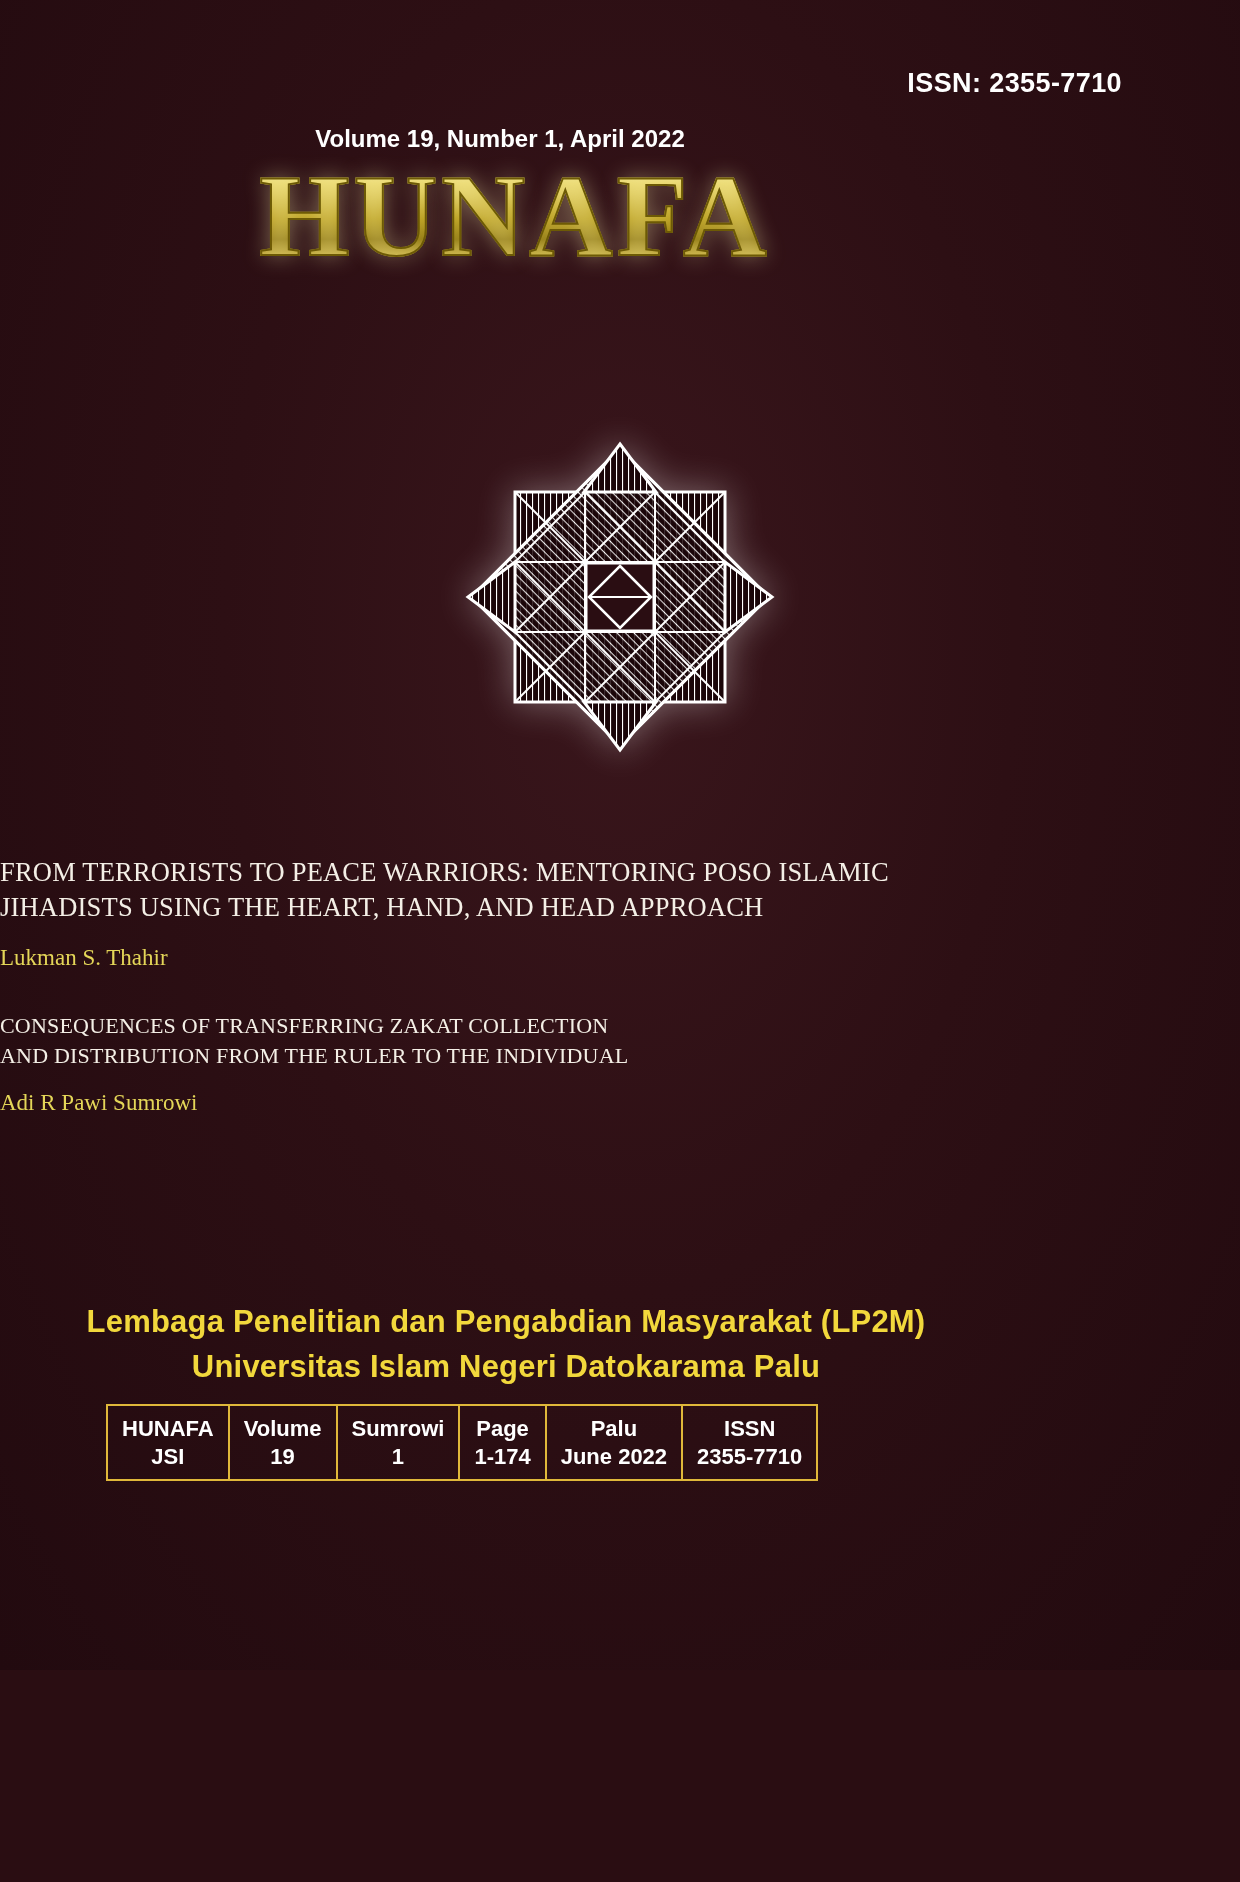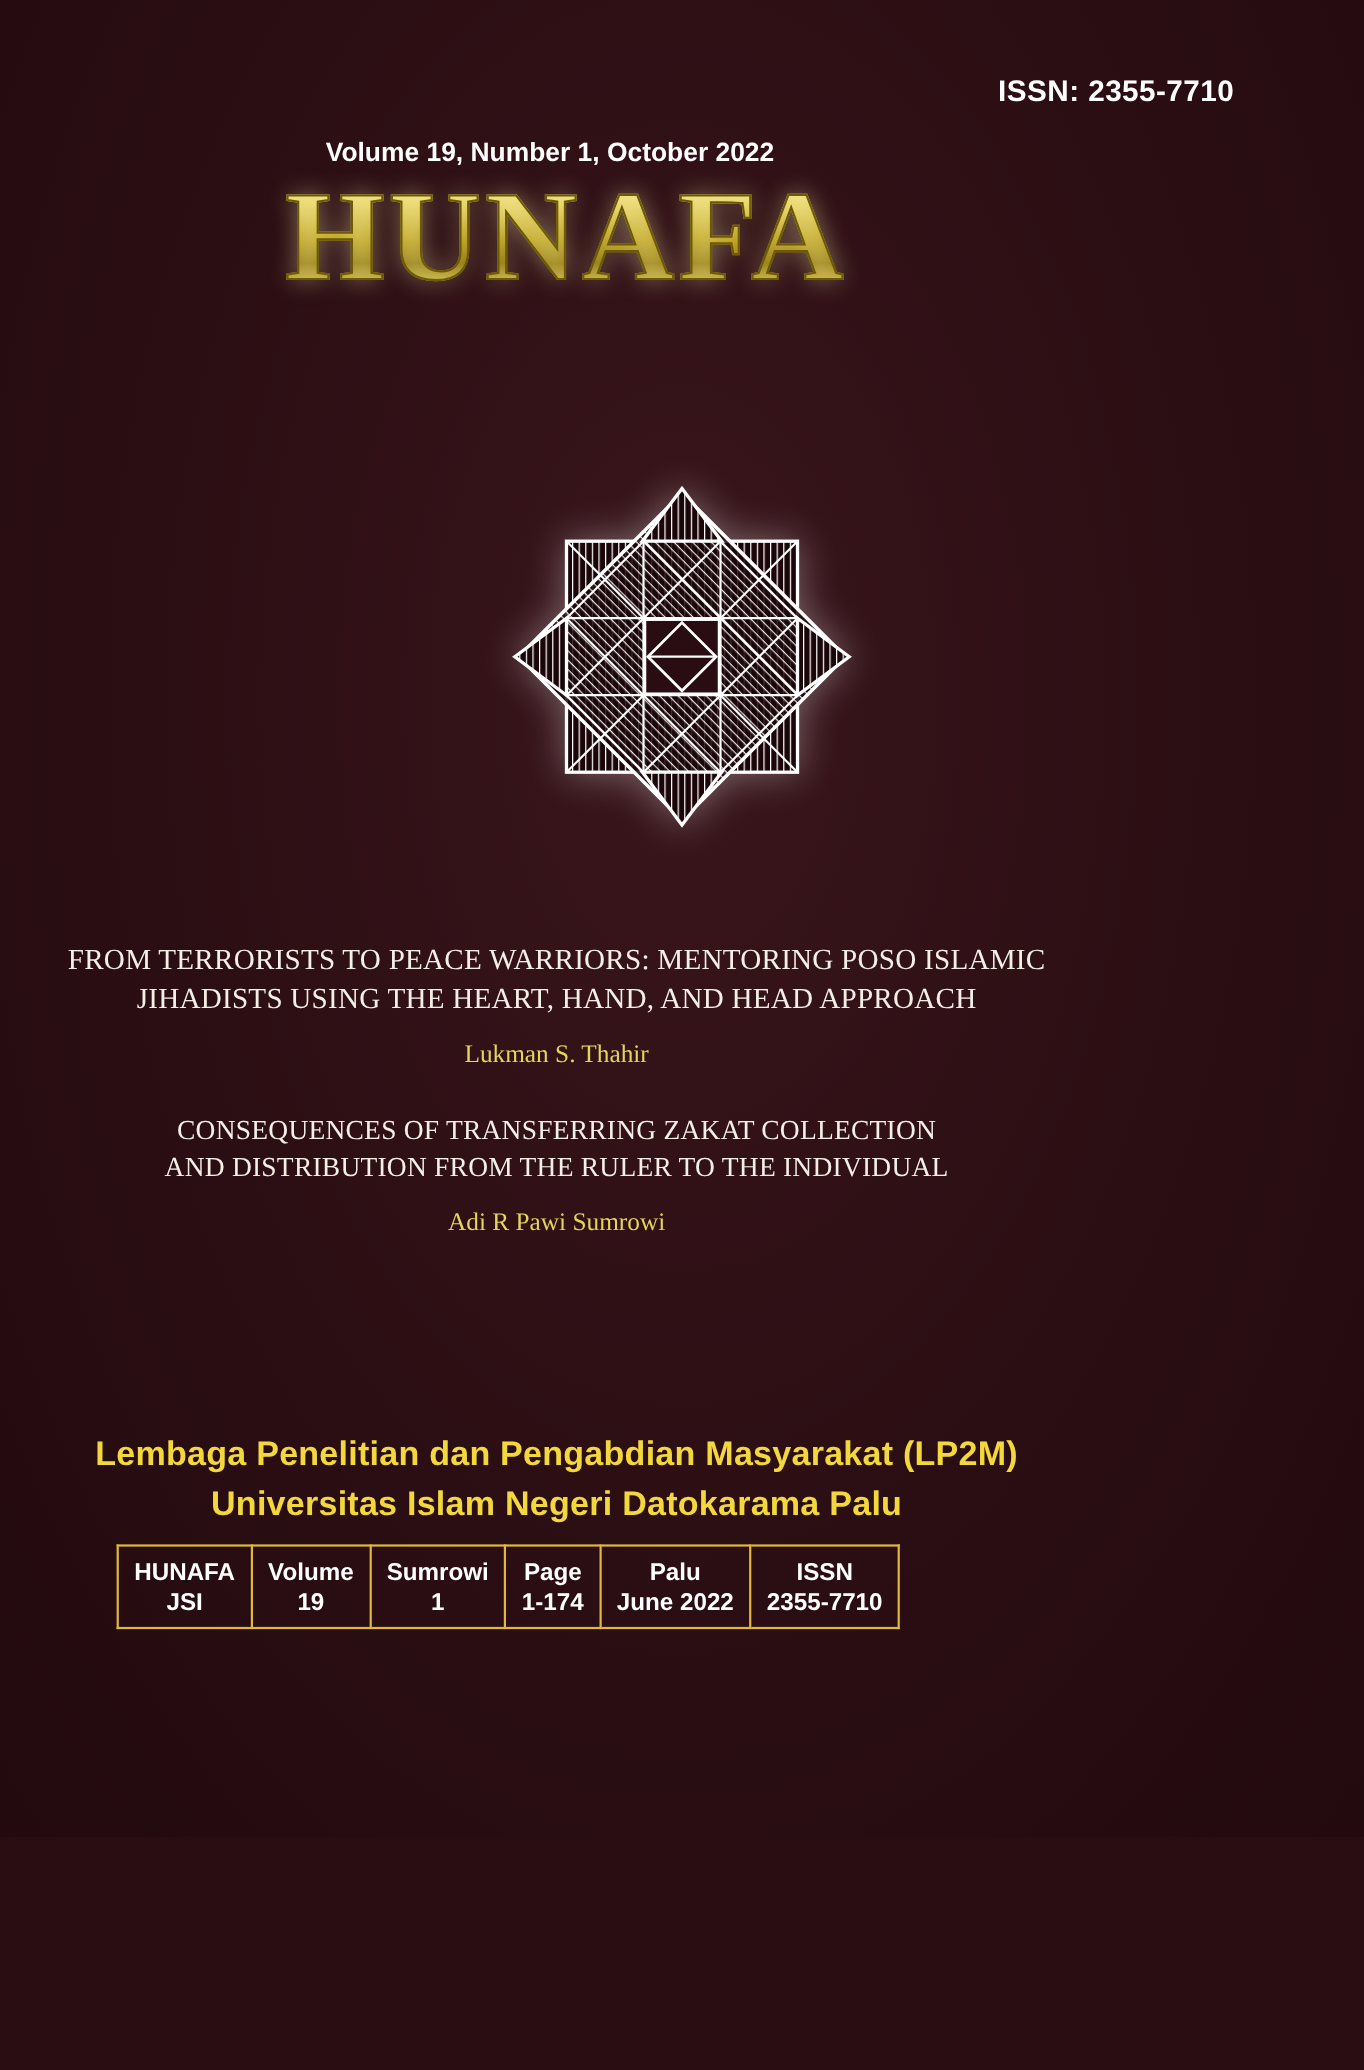--- a/index.html
+++ b/index.html
@@ -92,21 +92,20 @@
     height: 330px;
     filter: drop-shadow(0 0 18px rgba(255, 255, 255, 0.35));
   }
 
   
   .articles {
     position: absolute;
     top: 855px;
     left: 0;
     width: 1012px;
-    text-align: center;
   }
   .article {
     margin-bottom: 40px;
   }
   .article:last-child {
     margin-bottom: 0;
   }
   .article-title {
     font-family: "Liberation Serif", serif;
     font-size: 26.5px;
@@ -114,21 +113,21 @@
     color: #f4efe6;
     letter-spacing: 0.2px;
   }
   .article-authors {
     font-family: "Liberation Serif", serif;
     font-size: 23px;
     color: #e4d658;
     margin-top: 20px;
   }
   .article.smaller .article-title {
-    font-size: 25px;
+    font-size: 22px;
   }
 
   
   .publisher {
     position: absolute;
     top: 1300px;
     left: 0;
     width: 1012px;
     text-align: center;
   }
@@ -161,21 +160,21 @@
   .footer-table .cell-line1 { display: block; }
   .footer-table .cell-line2 { display: block; }
 </style>
 </head>
 <body>
 
 <div class="cover">
 
   <div class="issn-top">ISSN: 2355-7710</div>
 
-  <div class="volume-line">Volume 19, Number 1, October 2022</div>
+  <div class="volume-line">Volume 19, Number 1, April 2022</div>
 
   <div class="masthead">
     <div class="journal-title">HUNAFA</div>
   </div>
 
   <div class="ornament">
     <svg viewBox="0 0 320 330" width="320" height="330" xmlns="http://www.w3.org/2000/svg">
       <defs>
         <pattern id="hatch" width="6" height="6" patternUnits="userSpaceOnUse">
           <rect width="6" height="6" fill="#1a0508"></rect>

